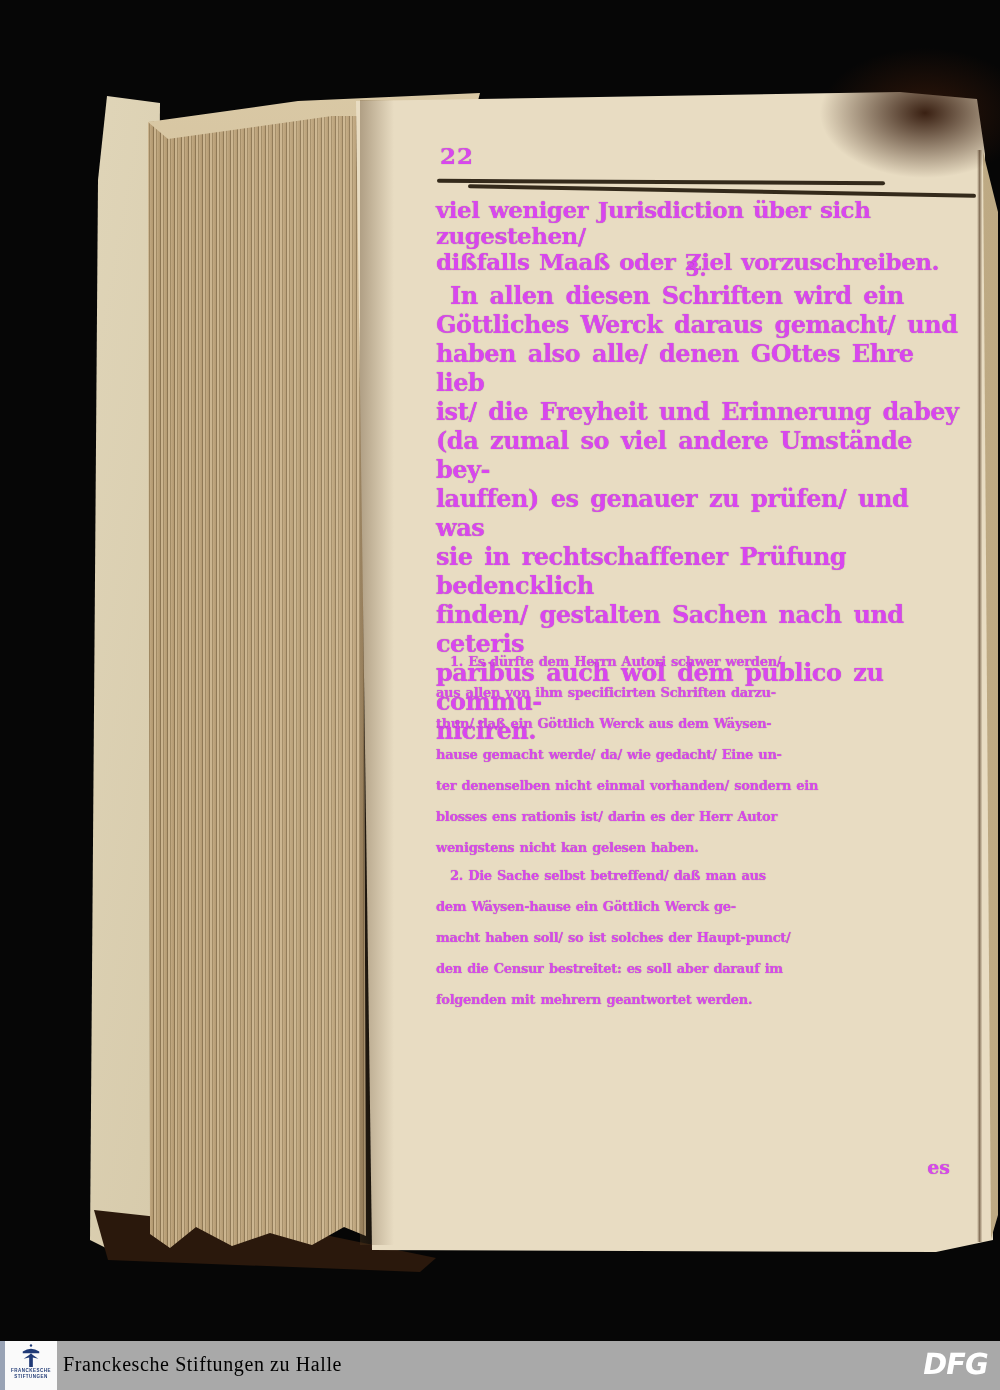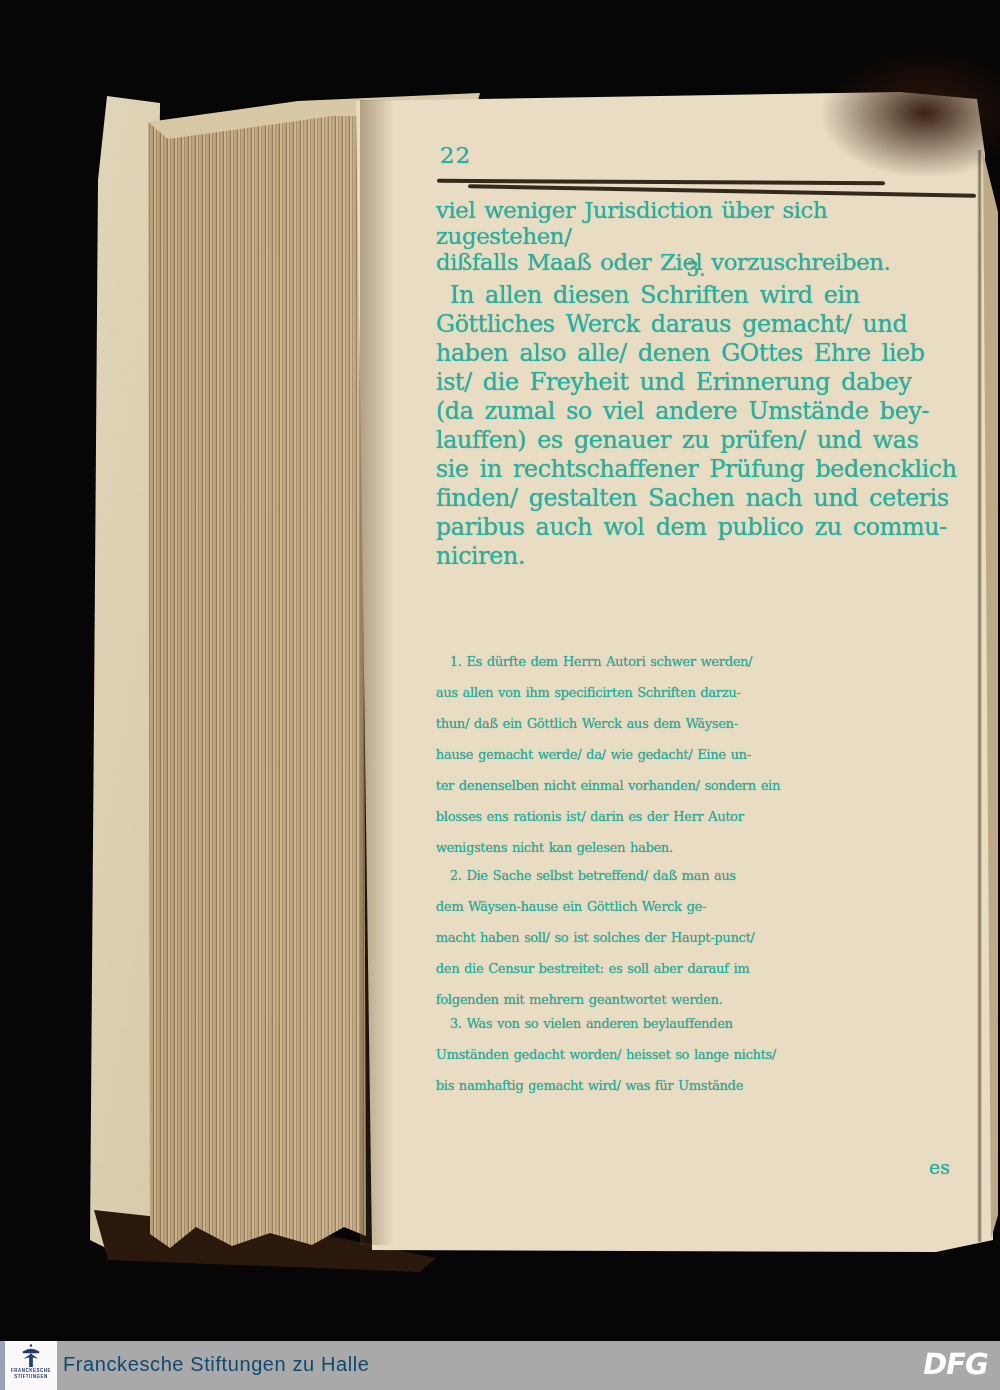--- a/index.html
+++ b/index.html
@@ -49,22 +49,22 @@
     background:linear-gradient(90deg, rgba(80,55,30,0), rgba(70,46,24,.6), rgba(80,55,30,.1));}
 
   #fold-page{left:0;top:0;width:1000px;height:1390px;
     clip-path:polygon(983px 152px,998px 212px,998px 1215px,991px 1239px);
     background:linear-gradient(90deg,#d8c7a5,#bda983);}
 
   #topright-dark{left:820px;top:48px;width:210px;height:130px;
     background:radial-gradient(closest-side, rgba(48,22,9,.95), rgba(48,22,9,0));}
 
   
-  .ink{position:absolute;color:#14b8a6;text-shadow:0 0 1px rgba(45,35,22,.45);
-       white-space:pre-line;font-weight:normal;}
+  .ink{position:absolute;color:#d946ef;text-shadow:0 0 1px rgba(45,35,22,.45);
+       white-space:pre-line;font-weight:bold;}
   #pagenum{left:440px;top:142px;font-size:23px;letter-spacing:1px;}
   #runtitle{left:460px;top:139px;width:520px;text-align:center;font-size:25px;letter-spacing:3px;}
   .rule{position:absolute;background:#342a1b;border-radius:2px;height:4px;}
   #rule1{left:437px;top:180px;width:448px;transform:rotate(.3deg);}
   #rule2{left:468px;top:189px;width:508px;transform:rotate(1.1deg);}
 
   #intro{left:436px;top:197px;width:524px;font-size:23px;line-height:26px;letter-spacing:-.5px;word-spacing:2px;}
   #secnum{left:436px;top:257px;width:520px;text-align:center;font-size:20px;}
   #section{left:436px;top:281px;width:524px;font-size:24px;line-height:29px;letter-spacing:-.5px;word-spacing:4px;text-indent:14px;}
   #ansh{left:436px;top:612px;width:520px;text-align:center;font-size:22px;letter-spacing:1px;}
@@ -75,22 +75,22 @@
   #catch{left:436px;top:1156px;width:514px;text-align:right;font-size:19px;}
 
   
   #footer{position:absolute;left:0;top:1341px;width:1000px;height:49px;display:flex;}
   #accent{width:5px;height:49px;background:#99a3b5;}
   #logobox{width:52px;height:49px;background:#fafafa;display:flex;flex-direction:column;align-items:center;}
   #logobox svg{margin-top:3px;}
   .logotext{font-family:"Liberation Sans",sans-serif;font-size:4.5px;letter-spacing:.5px;
             color:#203a76;line-height:5.5px;font-weight:bold;}
   #graybar{flex:1;height:49px;background:#a9a9a9;position:relative;}
-  #institution{position:absolute;left:6px;top:12px;font-family:Liberation Sans, sans-serif;
-               font-size:20px;letter-spacing:.6px;color:#0c4a6e;}
+  #institution{position:absolute;left:6px;top:12px;font-family:Liberation Serif, serif;
+               font-size:20px;letter-spacing:.6px;color:#000000;}
   #dfg{position:absolute;right:12px;top:6px;font-family:"DejaVu Sans",sans-serif;
        font-size:29px;font-weight:bold;color:#ffffff;transform:skewX(-10deg);letter-spacing:-1px;}
 </style>
 </head>
 <body>
 
 <div id="stage">
 
   <div class="layer" id="cover"></div>
   <div class="layer" id="inner-shadow"></div>
@@ -125,23 +125,20 @@
 thun/ daß ein Göttlich Werck aus dem Wäysen-
 hause gemacht werde/ da/ wie gedacht/ Eine un-
 ter denenselben nicht einmal vorhanden/ sondern ein
 blosses ens rationis ist/ darin es der Herr Autor
 wenigstens nicht kan gelesen haben.</div>
   <div class="ink answer" id="ans2">2. Die Sache selbst betreffend/ daß man aus
 dem Wäysen-hause ein Göttlich Werck ge-
 macht haben soll/ so ist solches der Haupt-punct/
 den die Censur bestreitet: es soll aber darauf im
 folgenden mit mehrern geantwortet werden.</div>
-  <div class="ink answer" id="ans3">3. Was von so vielen anderen beylauffenden
-Umständen gedacht worden/ heisset so lange nichts/
-bis namhaftig gemacht wird/ was für Umstände</div>
   <div class="ink" id="catch">es</div>
 
   <div id="footer">
     <div id="accent"></div>
     <div id="logobox">
       <svg width="22" height="24" viewBox="0 0 24 26">
         <g fill="#203a76">
           <circle cx="12" cy="1.6" r="1.3"></circle>
           <path d="M3 8 Q12 2 21 8 L21 10 L3 10 Z"></path>
           <path d="M12 10 L14 12 L20 16 L14 14.6 L14 25 L10 25 L10 14.6 L4 16 L10 12 Z"></path>

